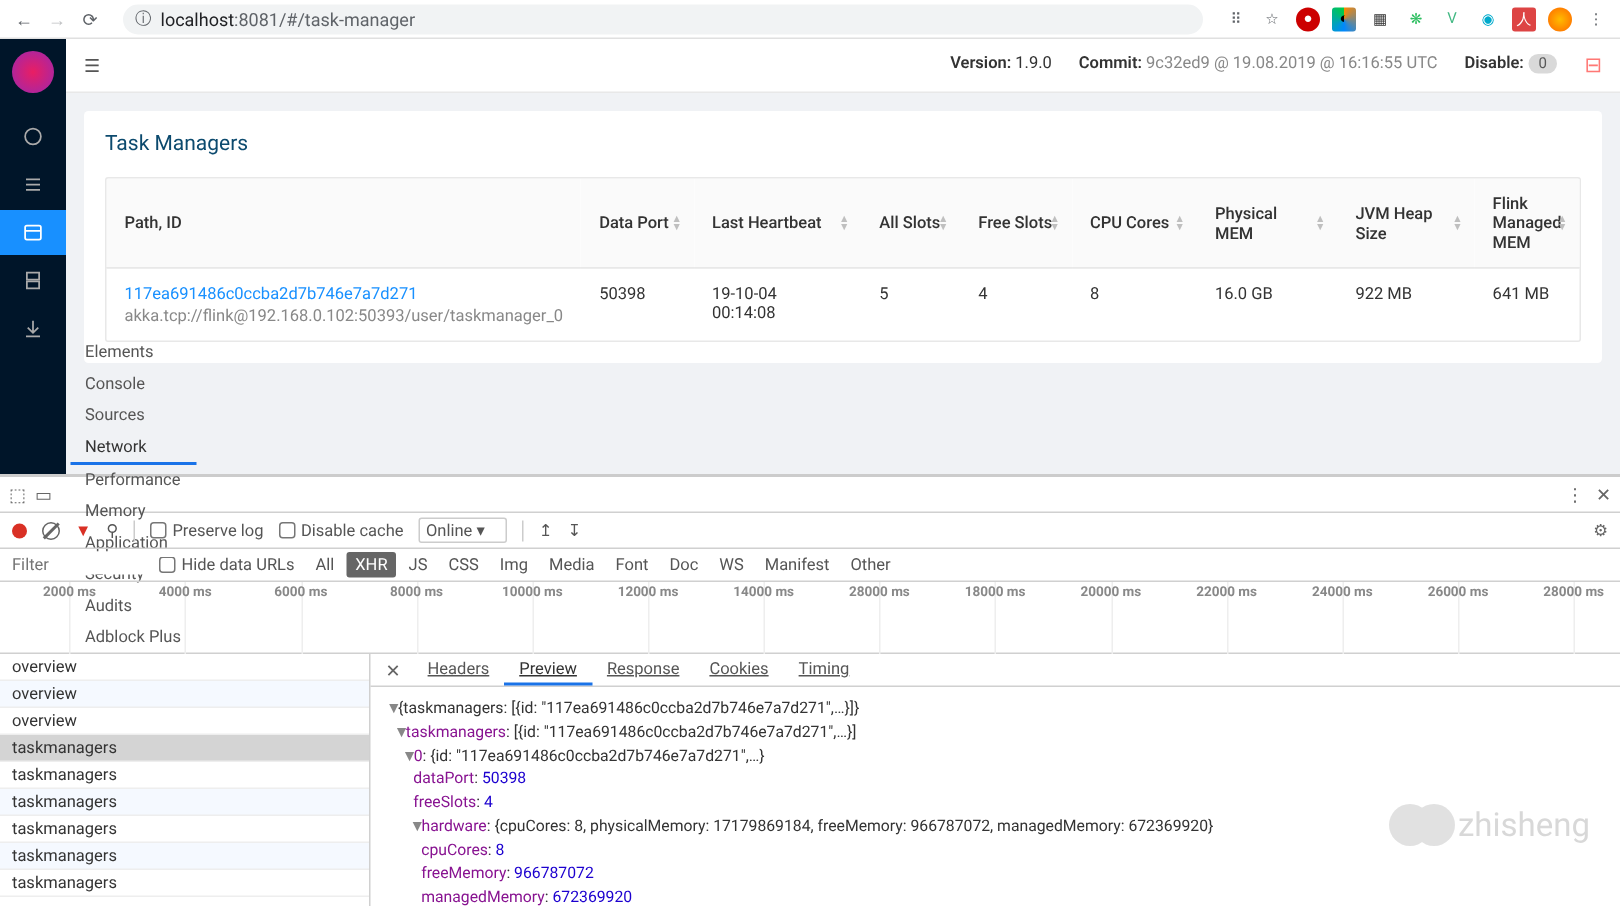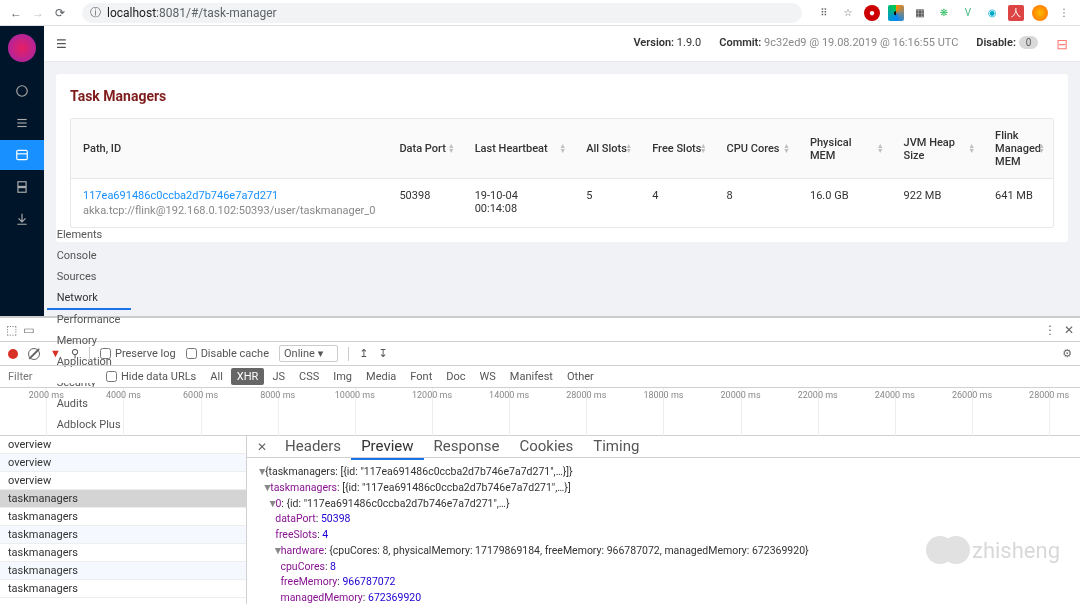--- a/index.html
+++ b/index.html
@@ -29,21 +29,21 @@
     .hamburger { color: #555; cursor: pointer; }
     .topbar-spacer { flex: 1; }
     .topbar-info { display: flex; gap: 18px; font-size: 11px; color: #333; }
     .topbar-info b { font-weight: 600; }
     .topbar-info .dim { color: #888; }
     .badge { background: #d9d9d9; color: #595959; border-radius: 8px; padding: 1px 7px; font-size: 10px; }
     .warn-icon { color: #ff7875; font-size: 14px; }
     
     .content { padding: 12px; }
     .card { background: #fff; border-radius: 3px; padding: 14px; }
-    .card-title { font-size: 14px; font-weight: 700; color: #7f1d1d; margin-bottom: 14px; }
+    .card-title { font-size: 14px; font-weight: 400; color: #0c4a6e; margin-bottom: 14px; }
     
     .table-wrap { border: 1px solid #e8e8e8; border-radius: 2px; }
     .table { width: 100%; border-collapse: collapse; }
     .table th { text-align: left; padding: 10px 12px; font-size: 11px; font-weight: 500; color: #333; background: #fafafa; border-bottom: 1px solid #e8e8e8; position: relative; }
     .sort-icons { position: absolute; right: 8px; top: 50%; transform: translateY(-50%); display: flex; flex-direction: column; gap: 1px; color: #bfbfbf; font-size: 7px; line-height: 5px; }
     .table td { padding: 10px 12px; font-size: 11px; color: #333; border-bottom: 1px solid #e8e8e8; vertical-align: top; }
     .table tr:last-child td { border-bottom: none; }
     .link { color: #1890ff; cursor: pointer; }
     .sub { color: #888; margin-top: 2px; }
     
@@ -64,36 +64,36 @@
     .dt-check input { width: 11px; height: 11px; }
     .dt-select { border: 1px solid #ccc; padding: 1px 14px 1px 4px; border-radius: 2px; background: #fff; font-size: 11px; }
     .dt-divider { width: 1px; height: 14px; background: #ccc; }
     .dt-gear { margin-left: auto; color: #666; }
     
     .dt-filterbar { display: flex; height: 22px; border-bottom: 1px solid #d0d0d0; align-items: center; padding: 0 8px; gap: 8px; font-size: 11px; color: #555; }
     .dt-filter-input { width: 90px; border: none; outline: none; font-size: 11px; color: #999; }
     .dt-type { padding: 2px 6px; cursor: pointer; border-radius: 2px; }
     .dt-type.active { background: #666; color: #fff; }
     
-    .dt-timeline { height: 48px; border-bottom: 1px solid #d0d0d0; position: relative; }
+    .dt-timeline { height: 48px; border-bottom: 1px solid #d0d0d0; position: relative; font-weight: bold; }
     .dt-ticks { display: flex; height: 16px; position: relative; }
     .dt-tick { position: absolute; font-size: 9px; color: #888; top: 2px; transform: translateX(-50%); white-space: nowrap; }
     .dt-tickline { position: absolute; width: 1px; height: 48px; background: #eee; top: 0; }
     
     .dt-body { display: flex; flex: 1; overflow: hidden; }
     .dt-list { width: 247px; border-right: 1px solid #d0d0d0; overflow-y: auto; }
     .dt-list-head { padding: 4px 8px; font-size: 11px; border-bottom: 1px solid #d0d0d0; background: #f5f5f5; }
     .dt-row { padding: 2px 8px; font-size: 11px; color: #333; border-bottom: 1px solid #eee; cursor: pointer; }
     .dt-row:nth-child(even) { background: #f5f9ff; }
     .dt-row.selected { background: #d4d4d4; }
     
     .dt-detail { flex: 1; display: flex; flex-direction: column; }
     .dt-detail-tabs { display: flex; height: 22px; border-bottom: 1px solid #d0d0d0; align-items: center; padding: 0 4px; gap: 2px; }
     .dt-close { padding: 0 6px; color: #666; cursor: pointer; }
-    .dt-dtab { padding: 3px 10px; font-size: 15px; color: #555; cursor: pointer; }
+    .dt-dtab { padding: 3px 10px; font-size: 11px; color: #555; cursor: pointer; text-decoration: underline; }
     .dt-dtab.active { border-bottom: 2px solid #1a73e8; color: #333; }
     
     .dt-json { flex: 1; padding: 6px 10px; font-family: Menlo, Consolas, monospace; font-size: 10.5px; line-height: 1.5; overflow: auto; }
     .json-line { white-space: pre; }
     .j-key { color: #881391; }
     .j-num { color: #1c00cf; }
     .j-punc { color: #333; }
     .j-caret { color: #888; display: inline-block; width: 8px; }
     
     .watermark { position: absolute; right: 20px; bottom: 40px; opacity: 0.25; font-size: 22px; color: #666; display: flex; align-items: center; gap: 2px; pointer-events: none; }

